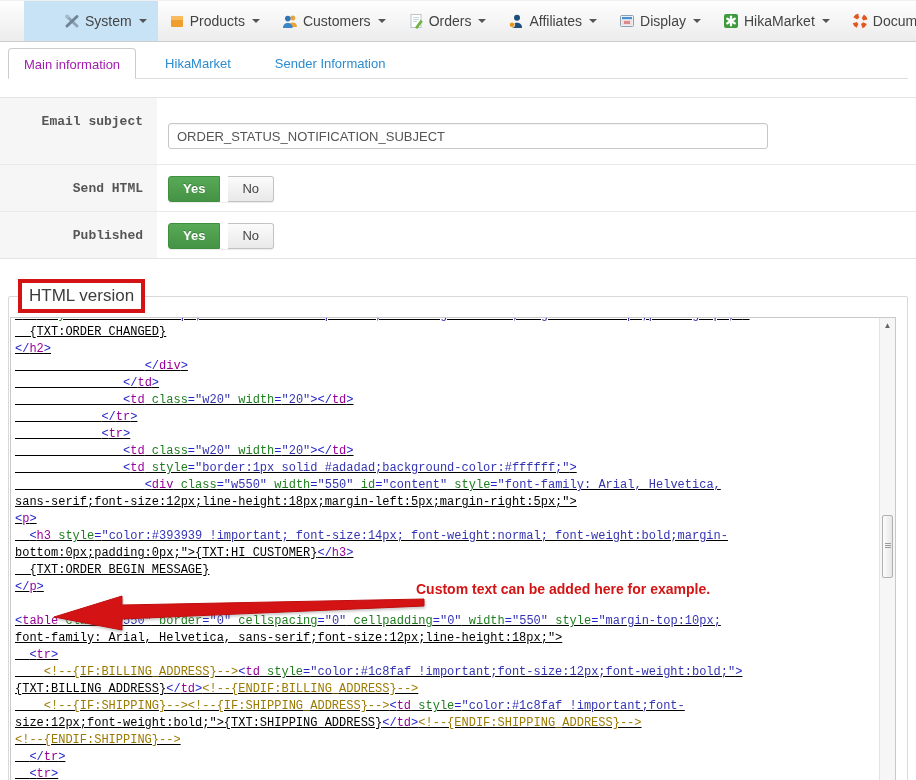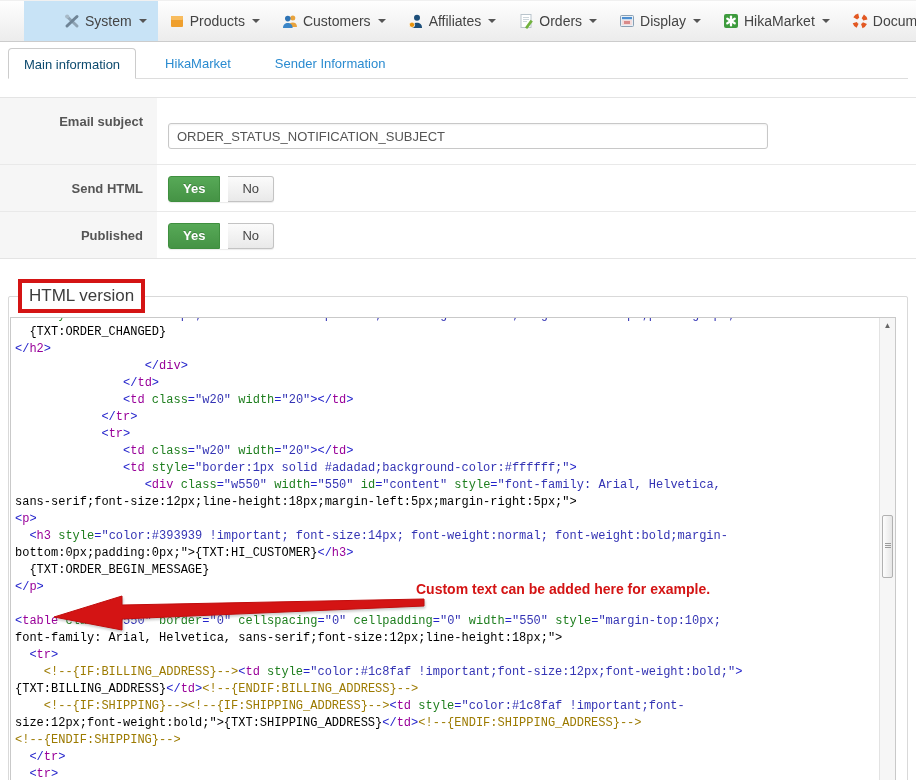--- a/index.html
+++ b/index.html
@@ -18,30 +18,30 @@
   .mi-icon{width:16px;height:16px;display:inline-block;}
   .mi-icon svg{display:block;}
   .caret{width:0;height:0;border-left:4px solid transparent;border-right:4px solid transparent;
     border-top:4px solid #555;margin-left:2px;}
 
   
   .tabbar{position:absolute;left:8px;top:48px;width:900px;height:31px;
     border-bottom:1px solid #ddd;display:flex;}
   .tab{font-size:13px;padding:8px 15px 7px;color:var(--link-blue);cursor:pointer;margin-bottom:-1px;}
   .tab.active{background:#fff;border:1px solid #ccc;border-bottom:1px solid #fff;
-    border-radius:4px 4px 0 0;color:#0c4a6e;}
+    border-radius:4px 4px 0 0;color:#a21caf;}
   .tab + .tab{margin-left:14px;}
 
   
   .form{position:absolute;left:0;top:97px;width:916px;
     border-top:1px solid #e4e4e4;border-bottom:1px solid #e4e4e4;}
   .form-row{display:flex;border-bottom:1px solid #e9e9e9;}
   .form-row:last-child{border-bottom:none;}
   .label-cell{width:157px;background:#f6f6f6;text-align:right;
-    padding:16px 14px 0 8px;font-size:13px;font-weight:bold;color:#555;}
+    padding:16px 14px 0 8px;font-size:13px;font-weight:bold;color:#555;font-family:Liberation Mono, monospace;}
   .value-cell{flex:1;padding:13px 0 15px 11px;background:#fff;}
   .form-row.compact .value-cell{padding:11px 0 9px 11px;}
   .text-input{width:600px;height:26px;border:1px solid #c8c8c8;border-radius:3px;
     padding:0 8px;font-size:13px;color:#555;font-family:inherit;background:#fff;
     box-shadow:inset 0 1px 2px rgba(0,0,0,.06);outline:none;margin-top:12px;}
   .toggle{display:inline-flex;border-radius:3px;box-shadow:0 1px 1px rgba(0,0,0,.08);}
   .toggle-btn{font-size:13px;height:26px;line-height:24px;padding:0 14px;cursor:pointer;}
   .toggle-on{background:linear-gradient(var(--green-light),var(--green));color:#fff;
     border:1px solid #3f8f3f;border-radius:3px 0 0 3px;text-shadow:0 -1px 0 rgba(0,0,0,.2);font-weight:bold;}
   .toggle-off{background:linear-gradient(#fbfbfb,#e9e9e9);color:#444;
@@ -51,21 +51,21 @@
   .fieldset{position:absolute;left:8px;top:296px;width:900px;height:500px;
     border:1px solid #d9d9d9;border-radius:2px;background:#fff;}
   .legend-box{position:absolute;left:9px;top:-18px;border:4px solid var(--annotation-red);
     background:#fff;padding:0 7px;z-index:3;}
   .legend{font-size:17px;color:#3d3d3d;line-height:26px;white-space:nowrap;}
   .editor{position:absolute;left:1px;top:20px;width:886px;height:470px;
     border:1px solid #c9c9c9;background:#fff;overflow:hidden;cursor:text;}
   .code{position:absolute;left:0;top:-11px;right:17px;padding-left:4px;
     font-family:"Liberation Mono","DejaVu Sans Mono",monospace;
     font-size:12px;line-height:17px;white-space:pre;}
-  .code-line{height:17px;}
+  .code-line{height:17px;text-decoration:underline;}
   .tk-p{color:var(--syn-punct);} .tk-t{color:var(--syn-tag);} .tk-a{color:var(--syn-attr);}
   .tk-s{color:var(--syn-string);} .tk-c{color:var(--syn-comment);} .tk-x{color:var(--syn-plain);}
 
   
   .scrollbar{position:absolute;right:0;top:0;bottom:0;width:16px;background:#f6f6f6;
     border-left:1px solid #e3e3e3;}
   .sb-up{height:15px;text-align:center;font-size:8px;color:#666;line-height:15px;cursor:pointer;}
   .sb-thumb{position:absolute;left:2px;top:197px;width:11px;height:63px;
     border:1px solid #b1b1b1;border-radius:2px;
     background:linear-gradient(90deg,#fdfdfd,#e6e6e6);cursor:pointer;}
@@ -114,39 +114,39 @@
             <circle cx="5.8" cy="5.6" r="2.8" fill="#2f74b5"></circle>
             <path d="M1 15c0-3.4 2.1-5 4.8-5s4.8 1.6 4.8 5z" fill="#3b86c8"></path>
           </svg>
         </span>
         <span>Customers</span>
         <span class="caret"></span>
       </div>
       <div class="menu-item">
         <span class="mi-icon">
           <svg width="16" height="16" viewBox="0 0 16 16">
-            <circle cx="9" cy="4.8" r="3" fill="#1d4f7a"></circle>
-            <path d="M4 15c0-3.6 2.2-5.2 5-5.2s5 1.6 5 5.2z" fill="#1d4f7a"></path>
-            <circle cx="4" cy="11.8" r="2.7" fill="#e8930c" stroke="#fff" stroke-width="0.8"></circle>
-          </svg>
-        </span>
-        <span>Affiliates</span>
-        <span class="caret"></span>
-      </div>
-      <div class="menu-item">
-        <span class="mi-icon">
-          <svg width="16" height="16" viewBox="0 0 16 16">
             <rect x="3" y="1.5" width="10" height="13" fill="#fff" stroke="#b9c4cc"></rect>
             <line x1="5" y1="4.5" x2="11" y2="4.5" stroke="#ccd5da"></line>
             <line x1="5" y1="6.5" x2="11" y2="6.5" stroke="#ccd5da"></line>
             <line x1="5" y1="8.5" x2="9" y2="8.5" stroke="#ccd5da"></line>
             <path d="M7 14.5 L12.6 6.8 L14.8 8.4 L9.2 16 Z" fill="#72b23e"></path>
           </svg>
         </span>
         <span>Orders</span>
+        <span class="caret"></span>
+      </div>
+      <div class="menu-item">
+        <span class="mi-icon">
+          <svg width="16" height="16" viewBox="0 0 16 16">
+            <circle cx="9" cy="4.8" r="3" fill="#1d4f7a"></circle>
+            <path d="M4 15c0-3.6 2.2-5.2 5-5.2s5 1.6 5 5.2z" fill="#1d4f7a"></path>
+            <circle cx="4" cy="11.8" r="2.7" fill="#e8930c" stroke="#fff" stroke-width="0.8"></circle>
+          </svg>
+        </span>
+        <span>Affiliates</span>
         <span class="caret"></span>
       </div>
       <div class="menu-item">
         <span class="mi-icon">
           <svg width="16" height="16" viewBox="0 0 16 16">
             <rect x="1.5" y="2.5" width="13" height="11" rx="1" fill="#e8eff5" stroke="#8aa0b4"></rect>
             <rect x="3" y="4" width="10" height="2.2" fill="#4d8fd1"></rect>
             <rect x="3" y="7" width="10" height="5" fill="#f3dcdc"></rect>
             <rect x="5" y="8" width="6" height="3" fill="#d98a8a"></rect>
           </svg>

